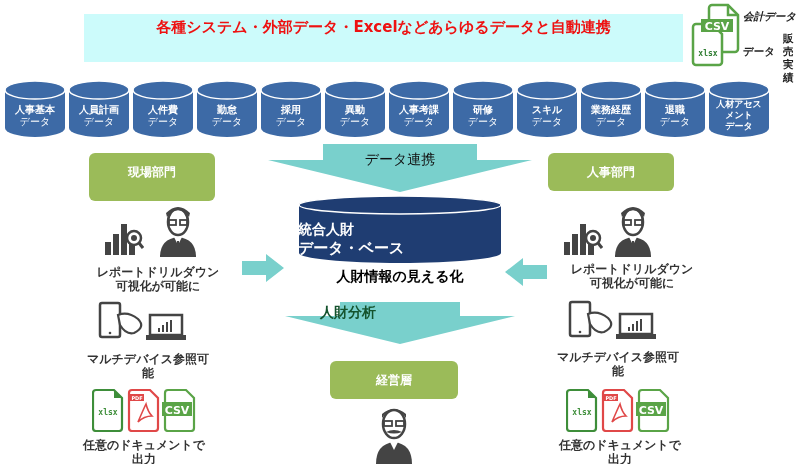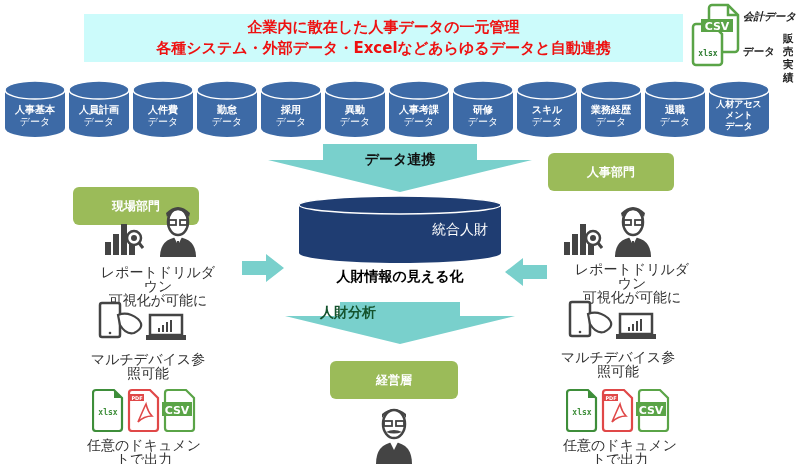--- a/index.html
+++ b/index.html
@@ -12,28 +12,27 @@
   .ext-label { position: absolute; font-size: 10.5px; font-weight: bold; color: #222; line-height: 13px; }
   #cyl-row { left: 4px; top: 80px; width: 780px; height: 62px; }
   .cyl { position: absolute; top: 0; width: 62px; height: 58px; }
   .cyl svg { position: absolute; left: 0; top: 0; }
   .cyl-text { position: absolute; left: 0; width: 62px; top: 24px; text-align: center; color: #fff;
               font-size: 10px; font-weight: bold; line-height: 12px; }
   .cyl-text .sub { font-weight: normal; font-size: 10px; }
   .cyl-text.three { top: 19px; line-height: 11px; font-size: 9px; }
   .green-box { background: #9bbb59; color: #fff; font-weight: bold; font-size: 12px; border-radius: 6px;
                text-align: center; }
-  .caption { font-size: 14px; color: #333; text-align: center; line-height: 14px; }
+  .caption { font-size: 12px; color: #333; text-align: center; line-height: 14px; font-weight: bold; }
   .red-caption { color: #000000; font-weight: bold; font-size: 14px; }
 </style>
 </head>
 <body>
 
 <div id="banner" class="abs">
-  <div>企業内に散在した人事データの一元管理</div>
   <div>各種システム・外部データ・Excelなどあらゆるデータと自動連携</div>
 </div>
 
 <div id="ext-files" class="abs">
   <svg width="50" height="66" style="position:absolute;left:0;top:0">
 
     <path d="M22 3 h16 l10 10 v34 a3 3 0 0 1 -3 3 h-23 a3 3 0 0 1 -3 -3 v-41 a3 3 0 0 1 3 -3z" fill="#fff" stroke="#5aa447" stroke-width="2.5"></path>
     <path d="M38 3 v10 h10" fill="none" stroke="#5aa447" stroke-width="2.5"></path>
 
     <path d="M6 22 h16 l10 10 v28 a3 3 0 0 1 -3 3 h-23 a3 3 0 0 1 -3 -3 v-35 a3 3 0 0 1 3 -3z" fill="#fff" stroke="#5aa447" stroke-width="2.5"></path>
@@ -166,28 +165,29 @@
         <div>人材アセス</div>
         <div>メント</div>
         <div>データ</div>
       </div>
     </div>
   </div>
 
 <svg class="abs" style="left:268px;top:144px" width="264" height="50">
   <polygon points="55,0 209,0 209,16 264,16 132,48 0,16 55,16" fill="#79d0cc"></polygon>
 </svg>
-<div class="abs" style="left:300px;top:151px;width:200px;text-align:center;font-size:14px;font-weight:bold;color:#111;">データ連携</div>
+<div class="abs" style="left:300px;top:151px;width:200px;text-align:center;font-size:14px;font-weight:normal;color:#111;">データ連携</div>
 
 <svg class="abs" style="left:297px;top:195px" width="206" height="70">
   <path d="M2 10 v48 a101 10 0 0 0 202 0 v-48" fill="#1f3d72"></path>
   <ellipse cx="103" cy="10" rx="101" ry="9" fill="#1f3d72" stroke="#ffffff" stroke-width="1.5"></ellipse>
 </svg>
-<div class="abs" style="left:282px;top:220px;width:206px;text-align:right;color:#fff;font-size:14px;font-weight:normal;line-height:19px;">
+<div class="abs" style="left:298px;top:220px;width:206px;text-align:left;color:#fff;font-size:14px;font-weight:bold;line-height:19px;">
   <div>統合人財</div>
+  <div style="font-size:15px;">データ・ベース</div>
 </div>
 <div class="abs red-caption" style="left:297px;top:268px;width:206px;text-align:center;">人財情報の見える化</div>
 
 <svg class="abs" style="left:242px;top:254px" width="42" height="28">
   <polygon points="0,7 24,7 24,0 42,14 24,28 24,21 0,21" fill="#79d0cc"></polygon>
 </svg>
 <svg class="abs" style="left:505px;top:258px" width="42" height="28">
   <polygon points="42,7 18,7 18,0 0,14 18,28 18,21 42,21" fill="#79d0cc"></polygon>
 </svg>
 
@@ -200,21 +200,21 @@
 <svg class="abs" style="left:372px;top:404px" width="44" height="60">
   <path d="M4 60 q0 -20 18 -22 q18 2 18 22z" fill="#444"></path>
   <path d="M18 38 l4 8 l4 -8z" fill="#fff"></path>
   <ellipse cx="22" cy="20" rx="11" ry="14" fill="#fff" stroke="#444" stroke-width="2.5"></ellipse>
   <path d="M10 14 q12 -16 24 0 l0 -4 q-12 -10 -24 0z" fill="#444"></path>
   <rect x="12" y="17" width="8" height="5" fill="none" stroke="#444" stroke-width="1.8"></rect>
   <rect x="24" y="17" width="8" height="5" fill="none" stroke="#444" stroke-width="1.8"></rect>
   <path d="M14 28 q8 -4 16 0 q-8 3 -16 0z" fill="#444"></path>
 </svg>
 
-<div class="abs green-box" style="left:73px;top:153px;width:126px;height:38px;line-height:38px;margin-top:34px;">現場部門</div>
+<div class="abs green-box" style="left:89px;top:153px;width:126px;height:48px;line-height:38px;">現場部門</div>
 
 <svg class="abs" style="left:104px;top:218px" width="40" height="38">
   <rect x="1" y="24" width="6" height="13" fill="#444"></rect>
   <rect x="9" y="16" width="6" height="21" fill="#444"></rect>
   <rect x="17" y="6" width="6" height="31" fill="#444"></rect>
   <rect x="25" y="24" width="6" height="13" fill="#444"></rect>
   <circle cx="30" cy="20" r="7" fill="#fff" stroke="#444" stroke-width="2.5"></circle>
   <circle cx="30" cy="20" r="3" fill="#444"></circle>
   <line x1="35" y1="25" x2="39" y2="30" stroke="#444" stroke-width="3"></line>
 </svg>

